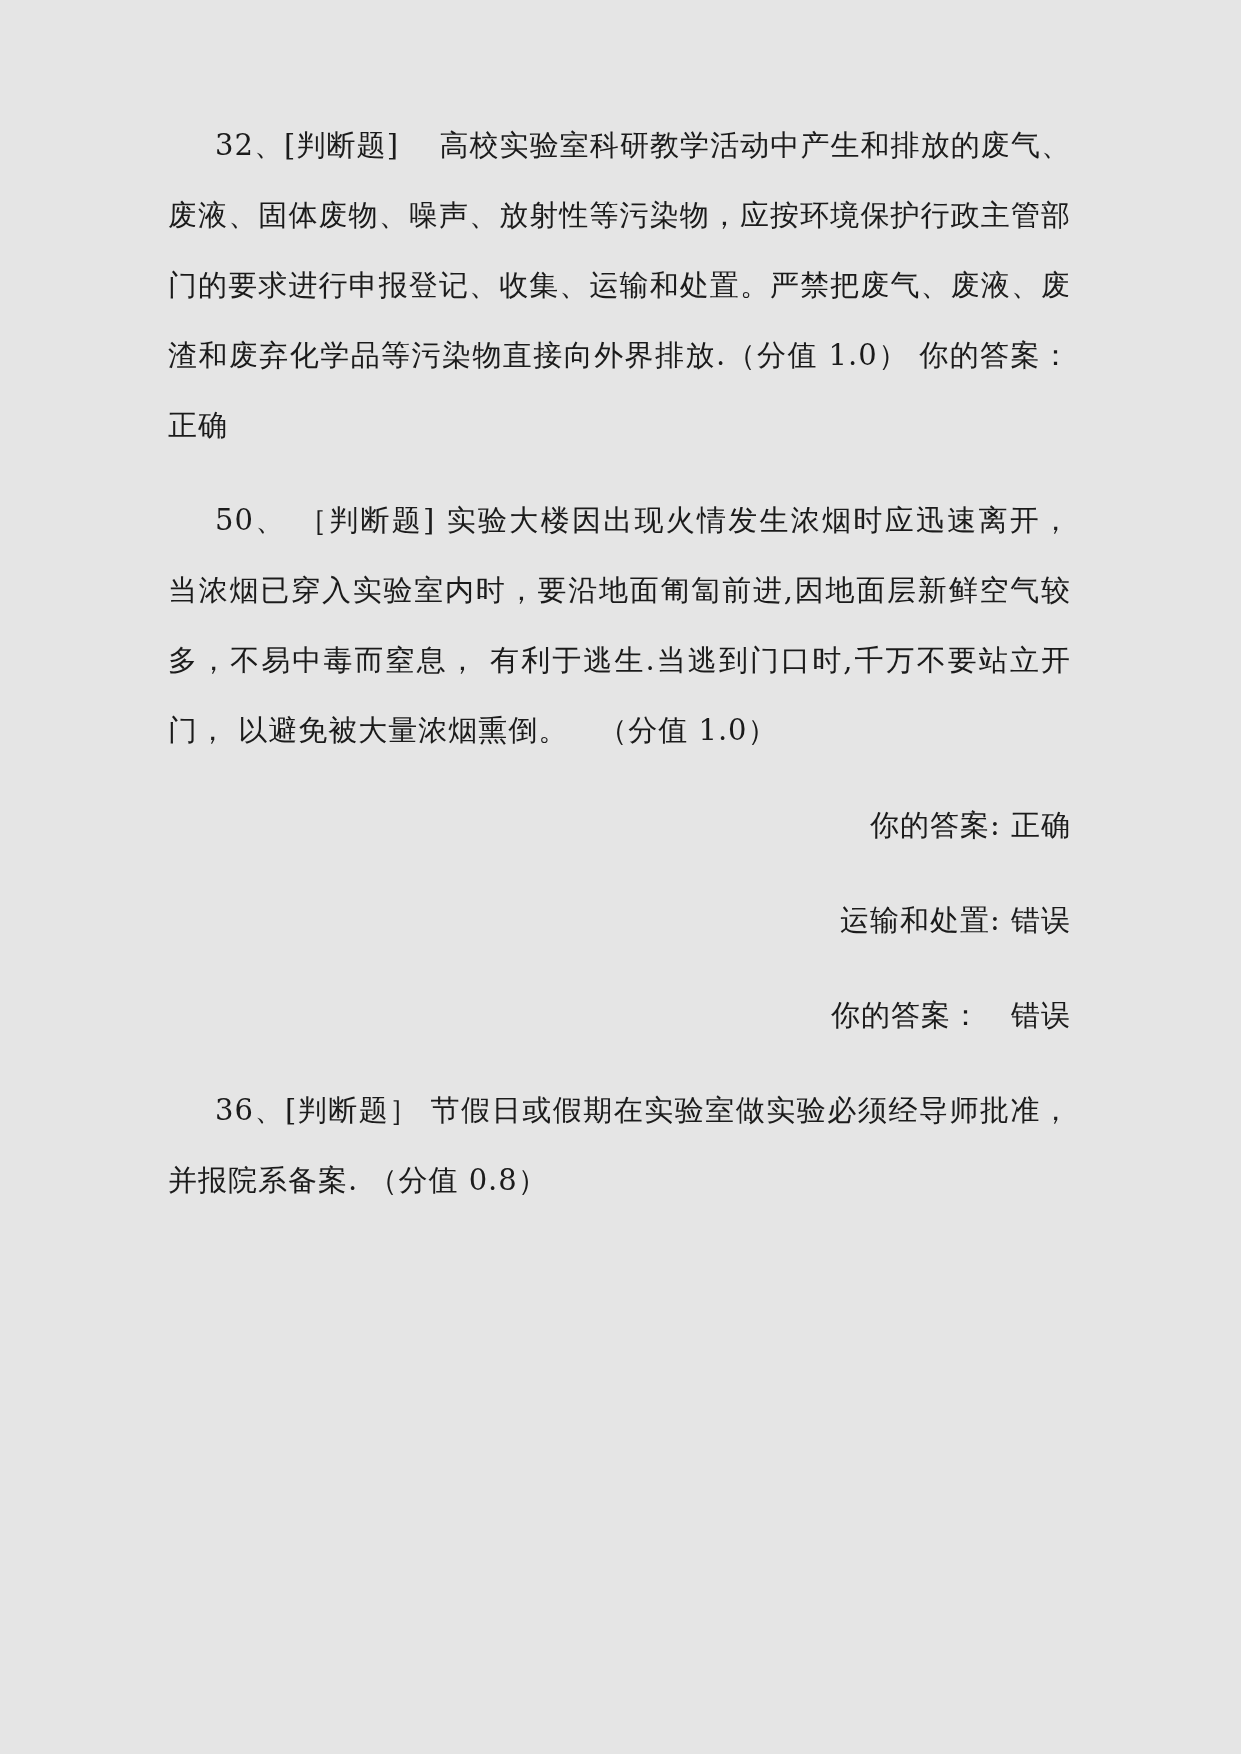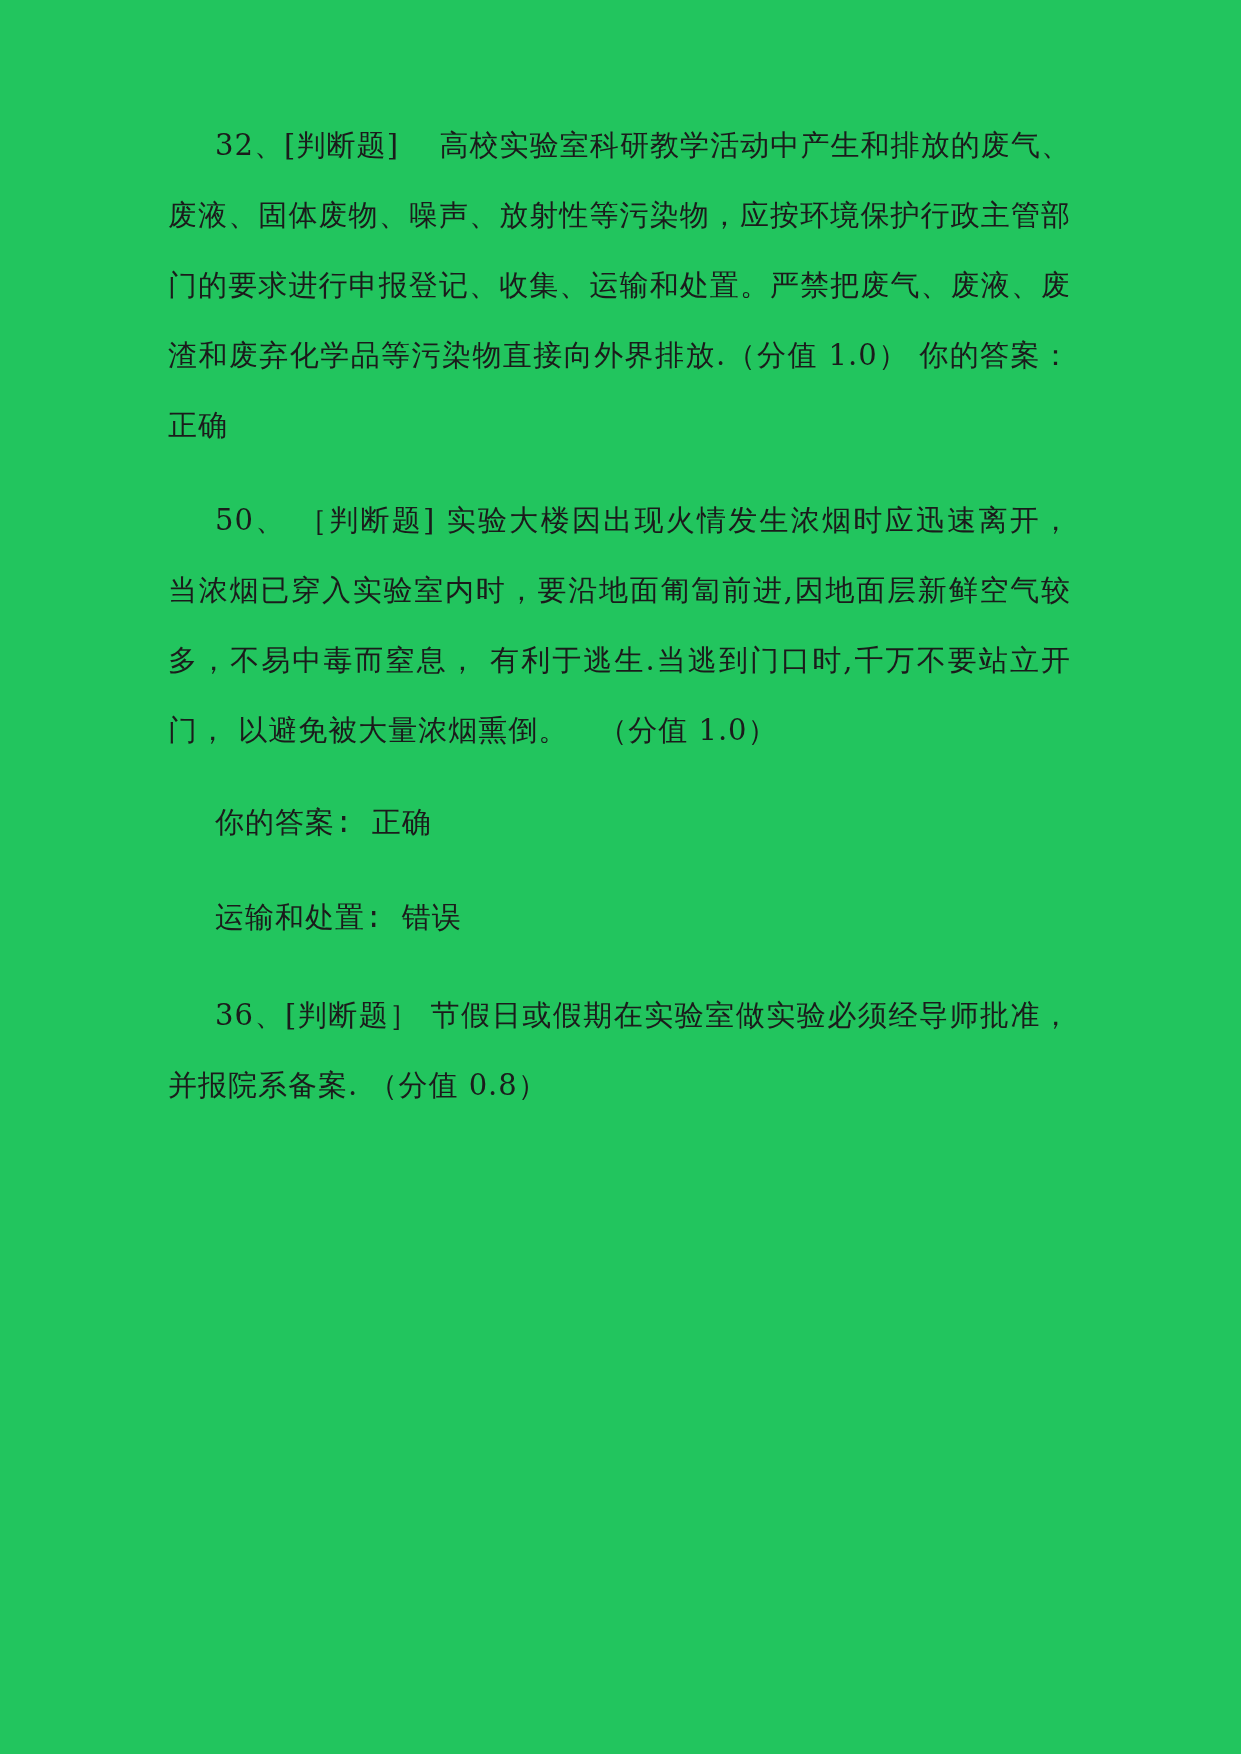--- a/index.html
+++ b/index.html
@@ -5,48 +5,48 @@
   html, body {
     margin: 0;
     padding: 0;
     background: #ffffff;
   }
   .page {
     position: relative;
     width: 1241px;
     height: 1754px;
     margin: 0 auto;
-    background: #22c55e;
+    background: #e5e5e5;
     box-sizing: border-box;
     padding: 110px 170px 0 168px;
     overflow: hidden;
     font-family: "DejaVu Serif", "Liberation Serif", serif;
     color: #1b1b1b;
   }
   .question-list {
     width: 100%;
   }
   p.para {
     margin: 0 0 25px 0;
     font-size: 29px;
     line-height: 70px;
     text-align: justify;
     text-indent: 47px;
     letter-spacing: 1px;
     word-break: break-all;
   }
   p.para.answer {
-    text-align: left;
-    font-family: Liberation Mono, monospace;
+    text-align: right;
   }
 </style>
 </head>
 <body>
 
 <div class="page">
   <div class="question-list" id="question-list">
       <p class="para">32、[判断题]　 高校实验室科研教学活动中产生和排放的废气、废液、固体废物、噪声、放射性等污染物，应按环境保护行政主管部门的要求进行申报登记、收集、运输和处置。严禁把废气、废液、废渣和废弃化学品等污染物直接向外界排放.（分值 1.0）  你的答案： 正确</p>
       <p class="para">50、 ［判断题] 实验大楼因出现火情发生浓烟时应迅速离开， 当浓烟已穿入实验室内时，要沿地面匍匐前进,因地面层新鲜空气较多，不易中毒而窒息， 有利于逃生.当逃到门口时,千万不要站立开门， 以避免被大量浓烟熏倒。　（分值 1.0）</p>
       <p class="para answer">你的答案: 正确</p>
       <p class="para answer">运输和处置: 错误</p>
+      <p class="para answer">你的答案：　错误</p>
       <p class="para">36、[判断题］ 节假日或假期在实验室做实验必须经导师批准，并报院系备案. （分值 0.8）</p>
     </div>
 </div>
 
 </body></html>

